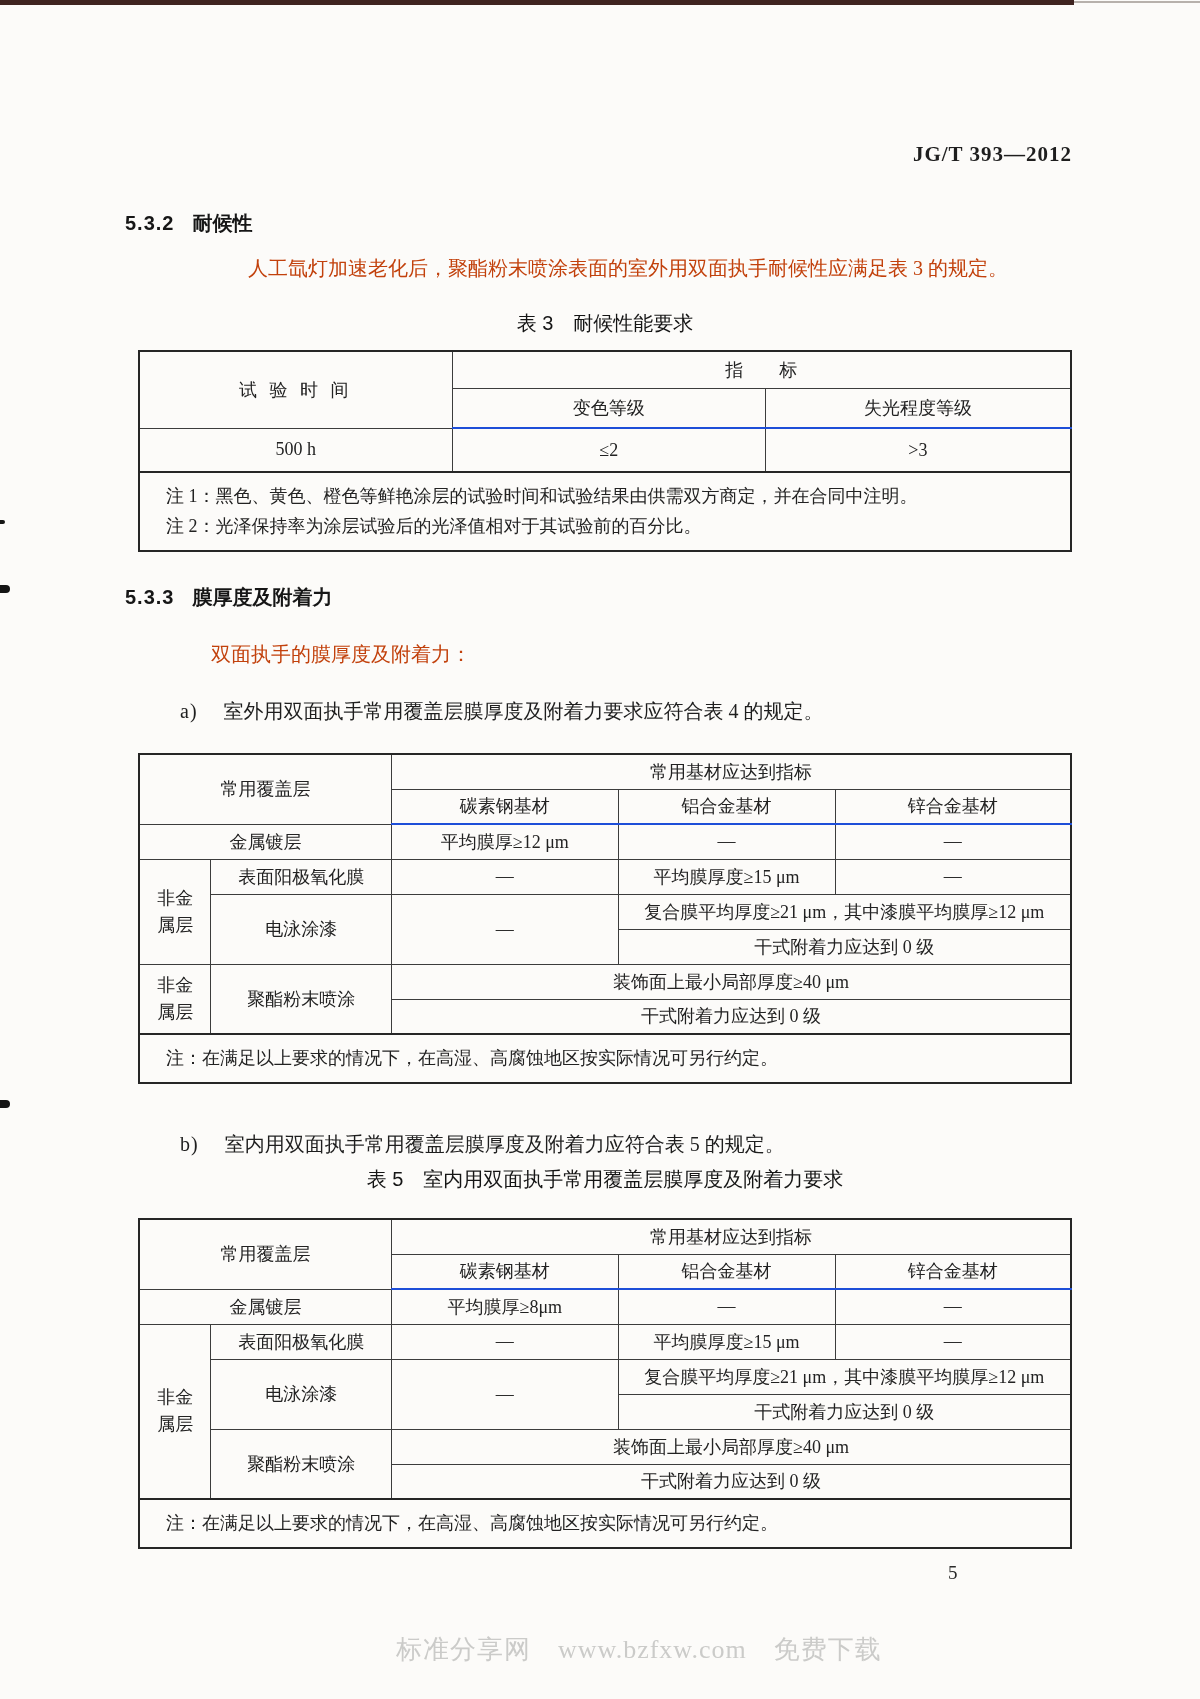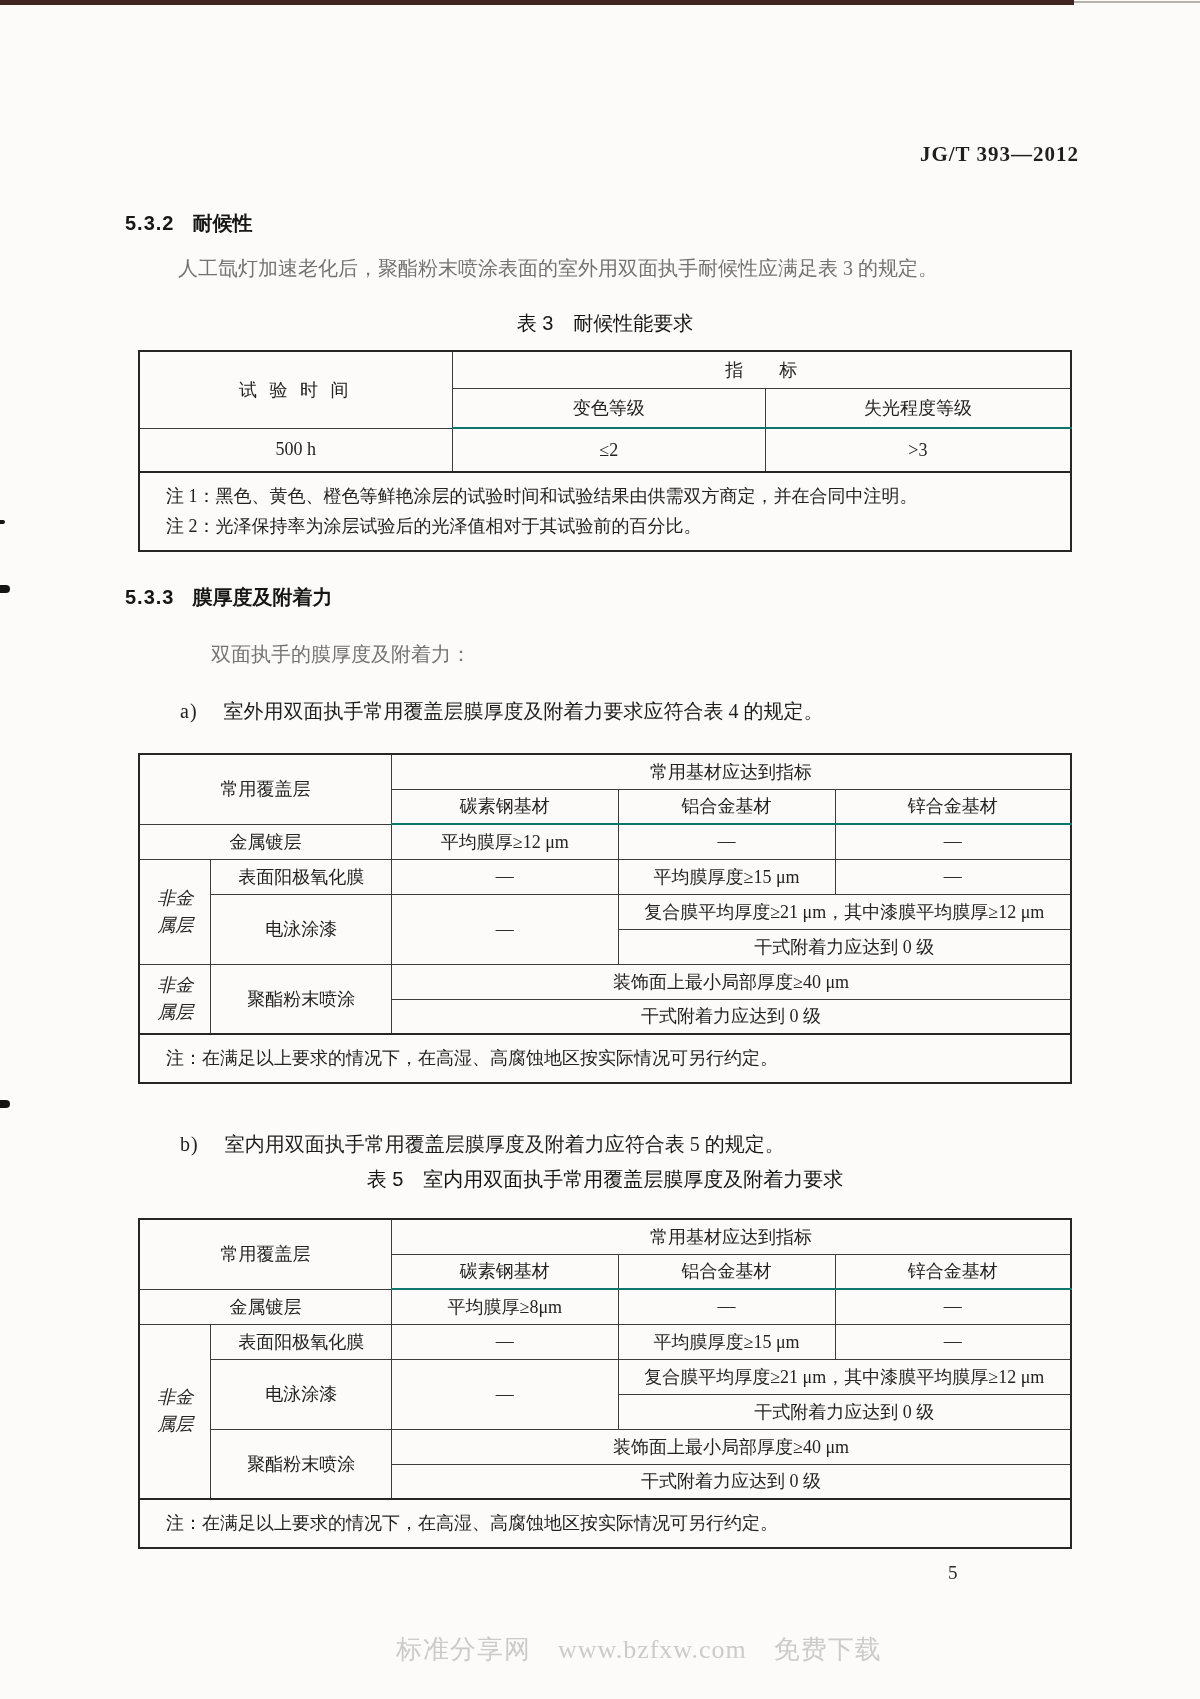--- a/index.html
+++ b/index.html
@@ -14,33 +14,33 @@
   }
   
   .top-bar{position:absolute;top:0;left:0;width:1074px;height:5px;background:#3f2420;}
   .top-bar-right{position:absolute;top:1px;left:1074px;width:126px;height:2px;background:#b7b1ac;}
   .edge-mark{position:absolute;left:0;background:#151515;border-radius:0 4px 4px 0;}
   .edge-mark.m1{top:520px;width:5px;height:4px;}
   .edge-mark.m2{top:585px;width:10px;height:8px;}
   .edge-mark.m3{top:1100px;width:10px;height:8px;}
 
   .doc-header{
-    position:absolute;top:142px;right:121px;
+    position:absolute;top:142px;right:128px;
     font-size:21px;font-weight:bold;letter-spacing:1px;
     font-family:"Liberation Serif","DejaVu Serif",serif;
   }
   .heading{
     position:absolute;left:125px;
     font-family:"Liberation Sans","DejaVu Sans",sans-serif;
     font-weight:bold;font-size:20px;color:#161616;
   }
   .heading .sec-no{margin-right:18px;letter-spacing:1px;}
   .s532{top:210px;}
   .s533{top:584px;}
-  .body-text{position:absolute;font-size:20px;line-height:32px;color:#737373;}
+  .body-text{position:absolute;font-size:20px;line-height:32px;color:#c2410c;text-align:center;}
   .para1{left:138px;top:252px;width:940px;text-indent:2em;}
   .intro{left:178px;top:638px;margin-left:33px;}
   .list-item{position:absolute;left:180px;font-size:20px;}
   .item-a{top:698px;}
   .item-b{top:1111px;margin-top:20px;}
   .list-item .item-label{display:inline-block;letter-spacing:1px;}
   .list-item .item-text{margin-left:26px;}
 
   .tbl-title{
     position:absolute;left:138px;width:934px;text-align:center;
@@ -55,35 +55,35 @@
     position:absolute;left:138px;width:934px;
     border-collapse:collapse;table-layout:fixed;
     font-size:18px;color:#222;
     border:2px solid #262626;
   }
   table.std td{
     border:1px solid #3c3c3c;
     text-align:center;vertical-align:middle;
     padding:2px 6px;
   }
-  table.std tr.hdr-end td{border-bottom:2px solid #0f766e;}
+  table.std tr.hdr-end td{border-bottom:2px solid #1d4ed8;}
   table.std td.note-cell{
     border-top:2px solid #262626;
     text-align:left;padding:8px 12px 9px 26px;font-size:18px;line-height:30px;
   }
   .t3{top:350px;}
   .t3 tr.r1{height:37px;}
   .t3 tr.r2{height:40px;}
   .t3 tr.r3{height:44px;}
   td.sp-wide{letter-spacing:4px;}
   .t4{top:753px;}
   .t5{top:1218px;}
   .t4 tr,.t5 tr{height:35px;}
   .t4 tr.note-row,.t5 tr.note-row{height:40px;}
-  td.vlabel{white-space:pre-line;line-height:27px;padding:2px 2px;font-style:italic;}
+  td.vlabel{white-space:pre-line;line-height:27px;padding:2px 2px;}
 
   .page-num{position:absolute;left:948px;top:1562px;font-size:19px;color:#2a2a2a;}
   .watermark{
     position:absolute;left:396px;top:1632px;
     font-size:26px;color:#cbcbc9;letter-spacing:1px;white-space:nowrap;
   }
 </style>
 </head>
 <body>
 

